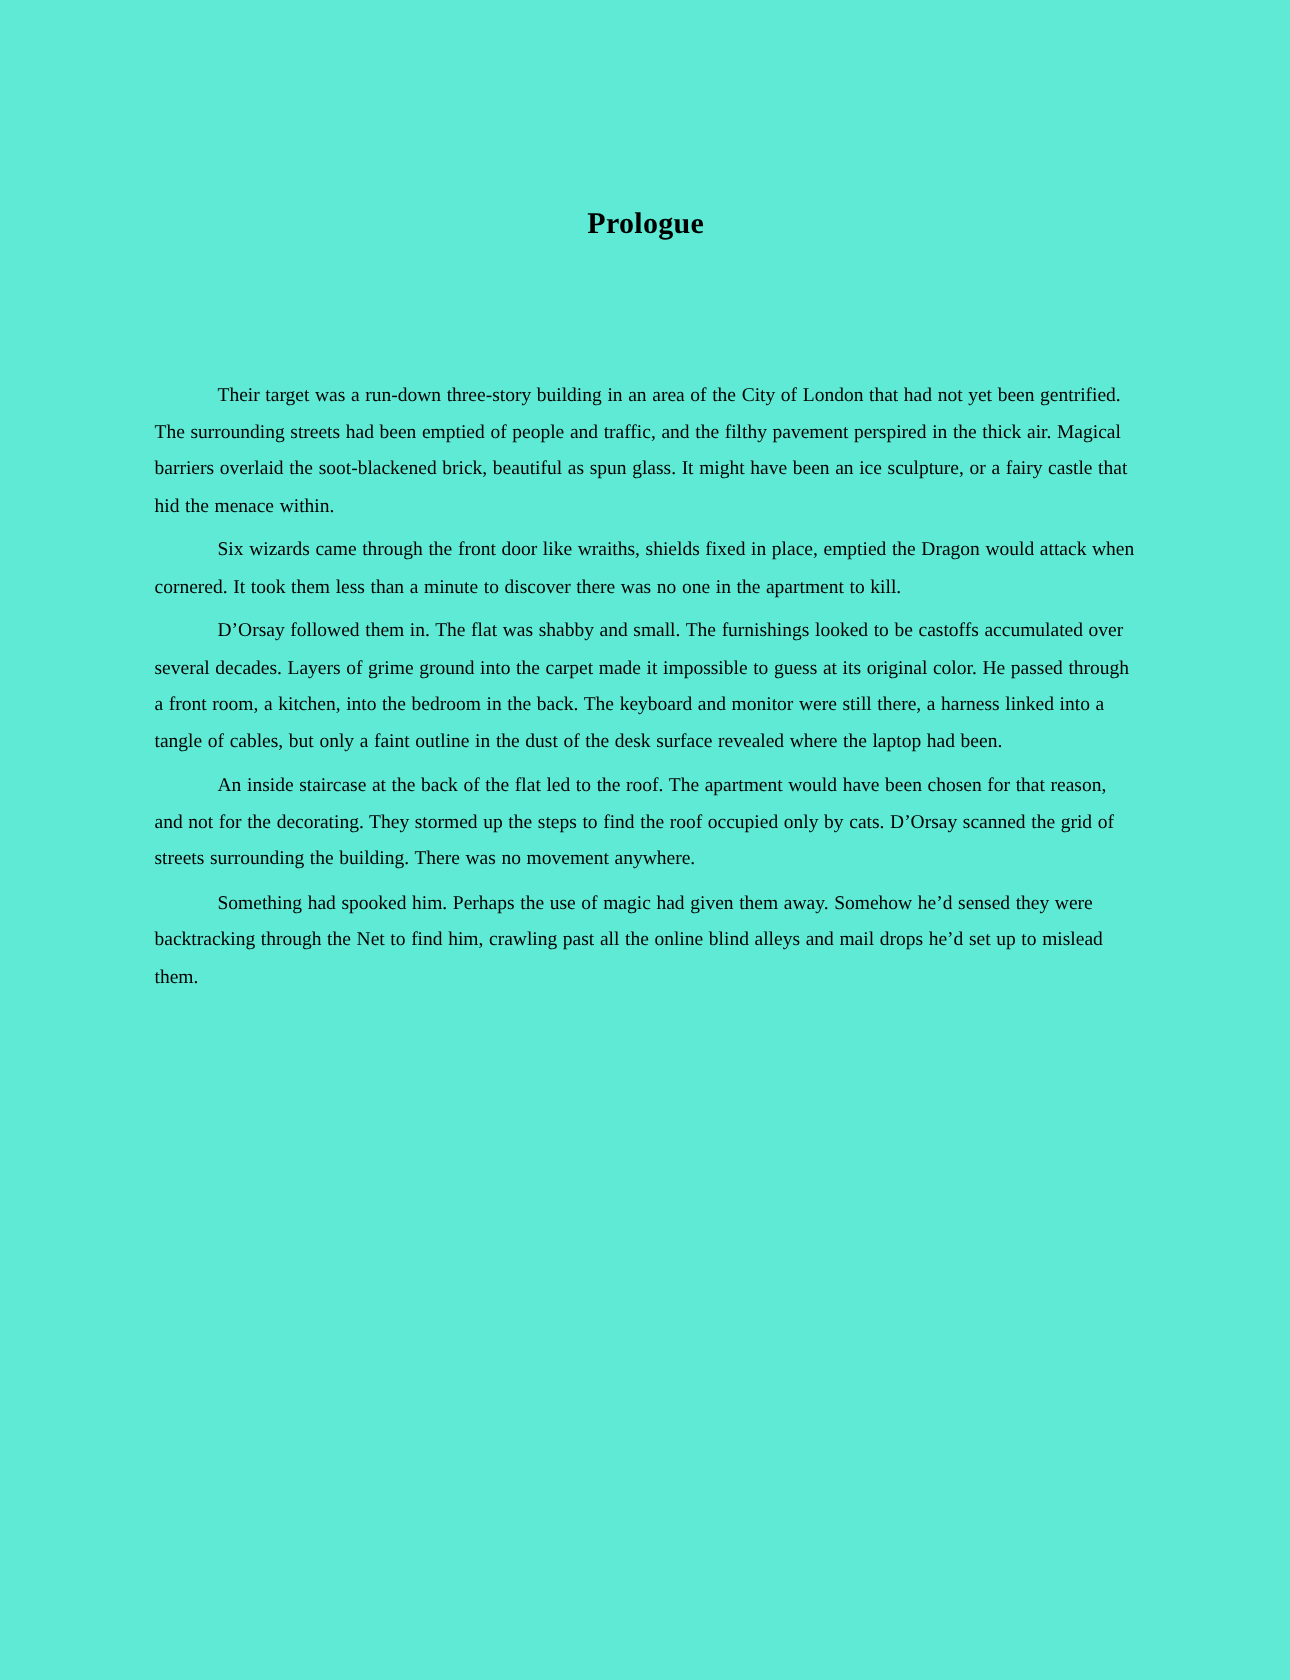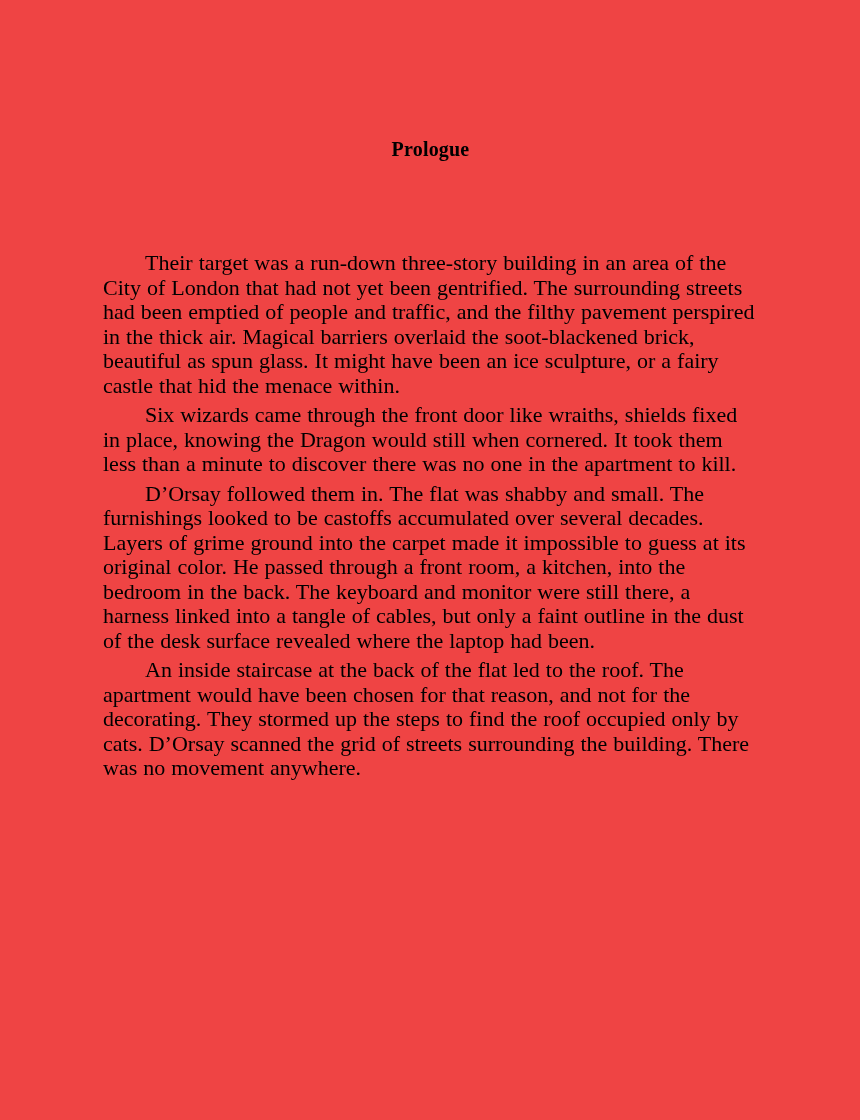--- a/index.html
+++ b/index.html
@@ -4,54 +4,55 @@
 <style>
   html, body {
     margin: 0;
     padding: 0;
     background: #ffffff;
   }
   .page {
     position: relative;
     width: 860px;
     height: 1120px;
-    background: #ef4444;
+    background: #5eead4;
     color: #000000;
     overflow: hidden;
     font-family: "Liberation Serif", "DejaVu Serif", serif;
   }
   .content {
     position: absolute;
     left: 103px;
     top: 136px;
     width: 655px;
   }
   .chapter-title {
     font-size: 20px;
     font-weight: bold;
     text-align: center;
     margin: 0 0 89px 0;
     line-height: 26px;
     letter-spacing: 0.2px;
   }
   .body-text p {
-    font-size: 22px;
+    font-size: 13px;
     line-height: 24.5px;
     margin: 0 0 5px 0;
     text-indent: 42px;
     text-align: left;
     word-spacing: 0.5px;
   }
 </style>
 </head>
 <body>
 
 <div class="page">
   <div class="content">
     <h1 class="chapter-title">Prologue</h1>
     <div class="body-text">
       <p>Their target was a run-down three-story building in an area of the City of London that had not yet been gentrified. The surrounding streets had been emptied of people and traffic, and the filthy pavement perspired in the thick air. Magical barriers overlaid the soot-blackened brick, beautiful as spun glass. It might have been an ice sculpture, or a fairy castle that hid the menace within.</p>
-      <p>Six wizards came through the front door like wraiths, shields fixed in place, knowing the Dragon would still when cornered. It took them less than a minute to discover there was no one in the apartment to kill.</p>
+      <p>Six wizards came through the front door like wraiths, shields fixed in place, emptied the Dragon would attack when cornered. It took them less than a minute to discover there was no one in the apartment to kill.</p>
       <p>D’Orsay followed them in. The flat was shabby and small. The furnishings looked to be castoffs accumulated over several decades. Layers of grime ground into the carpet made it impossible to guess at its original color. He passed through a front room, a kitchen, into the bedroom in the back. The keyboard and monitor were still there, a harness linked into a tangle of cables, but only a faint outline in the dust of the desk surface revealed where the laptop had been.</p>
       <p>An inside staircase at the back of the flat led to the roof. The apartment would have been chosen for that reason, and not for the decorating. They stormed up the steps to find the roof occupied only by cats. D’Orsay scanned the grid of streets surrounding the building. There was no movement anywhere.</p>
+      <p>Something had spooked him. Perhaps the use of magic had given them away. Somehow he’d sensed they were backtracking through the Net to find him, crawling past all the online blind alleys and mail drops he’d set up to mislead them.</p>
     </div>
   </div>
 </div>
 
 </body></html>

